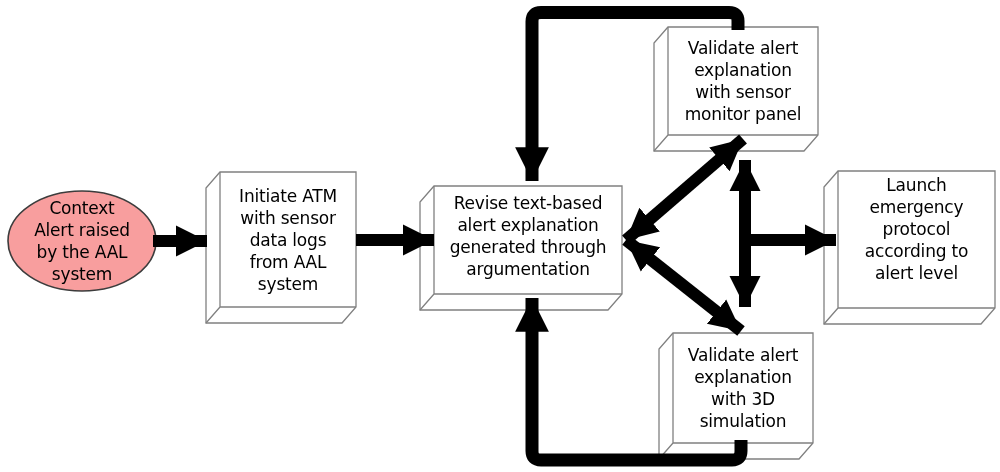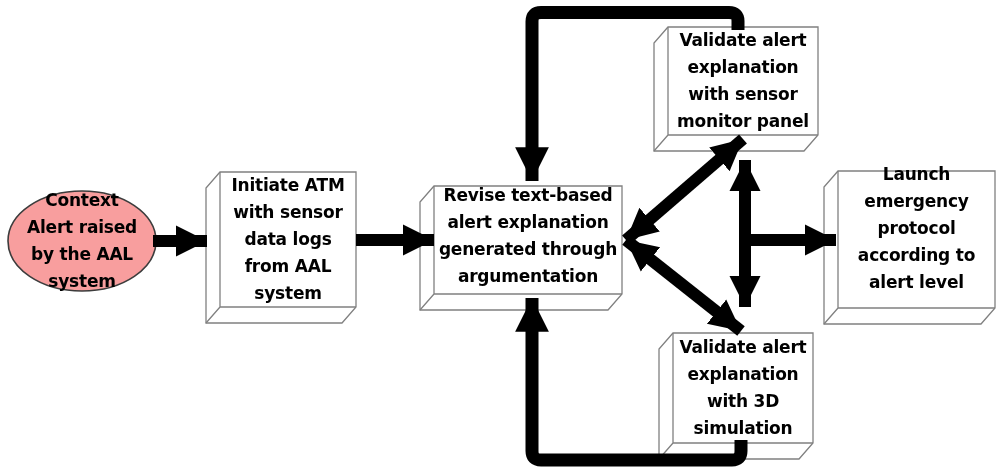--- a/index.html
+++ b/index.html
@@ -14,22 +14,22 @@
   .box-shape{fill:var(--box-fill,#fff);stroke:var(--box-stroke,#808080);stroke-width:1.3;stroke-linejoin:miter;}
   .box-inner{fill:none;stroke:var(--box-stroke,#808080);stroke-width:1.3;}
   .ellipse-shape{fill:var(--ellipse-fill,#f89e9e);stroke:var(--ellipse-stroke,#3c3c3c);stroke-width:1.6;}
   .arrow{stroke:var(--arrow,#000);fill:none;}
   .arrow-head{fill:var(--arrow,#000);}
   .node-label{
     position:absolute;
     display:flex;align-items:center;justify-content:center;
     text-align:center;
     white-space:pre-line;
-    font-weight:bold;
-    font-size:17px;line-height:27px;letter-spacing:-0.2px;
+    font-weight:normal;
+    font-size:17px;line-height:22px;letter-spacing:-0.2px;
     color:var(--text,#000);
     border-radius:16px;
   }
 </style>
 </head>
 <body>
 
 <div id="canvas">
 
   <svg id="diagram-svg" width="1000" height="472" viewBox="0 0 1000 472">

